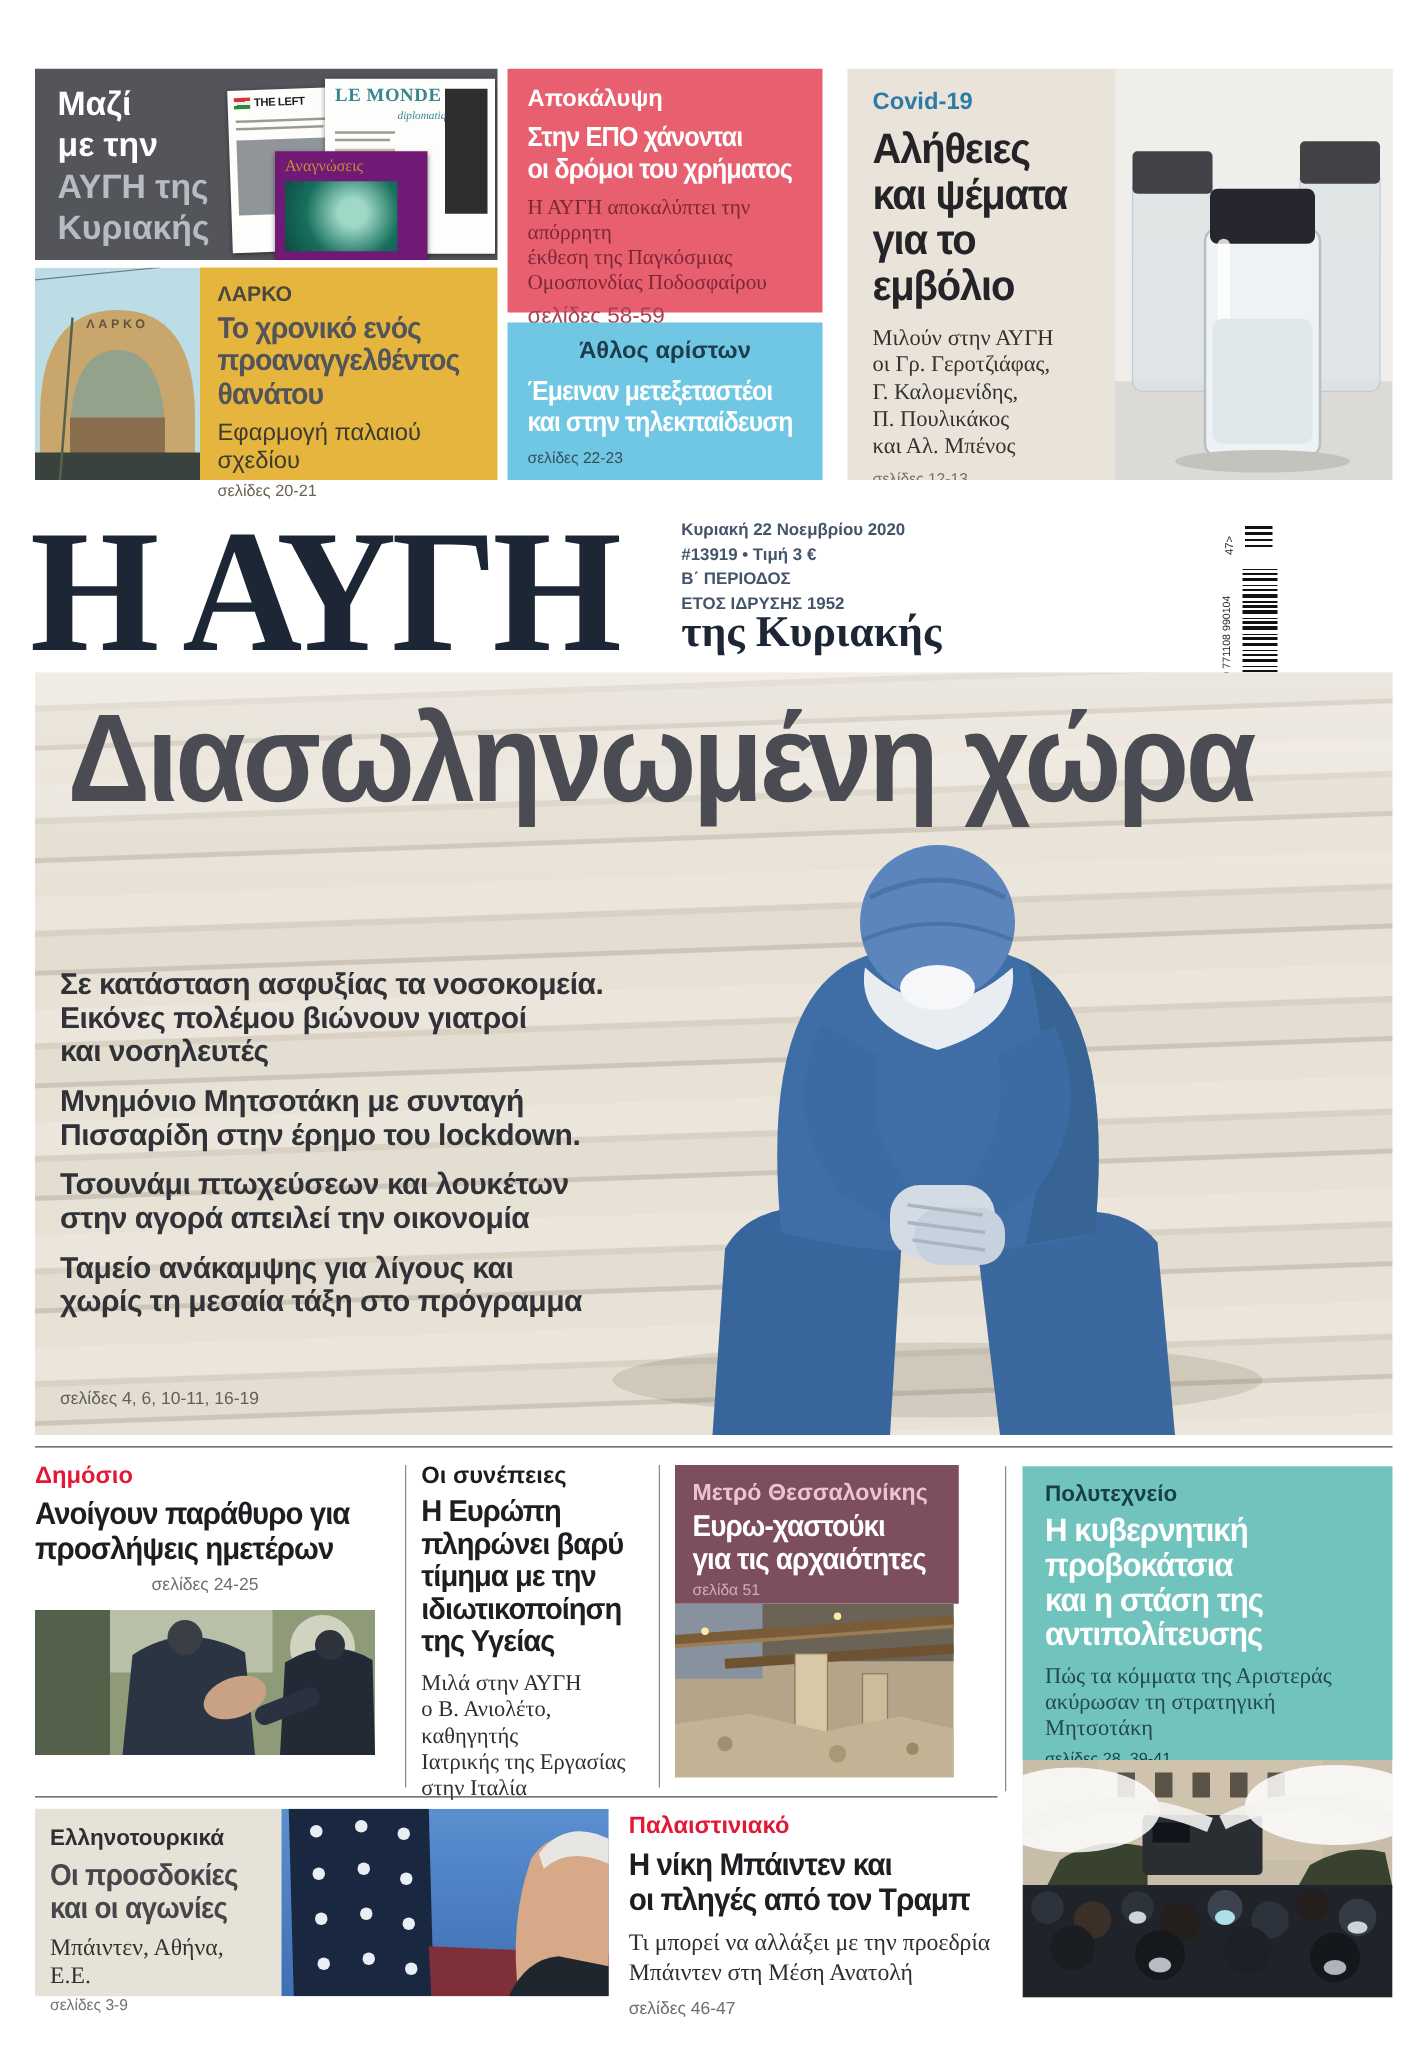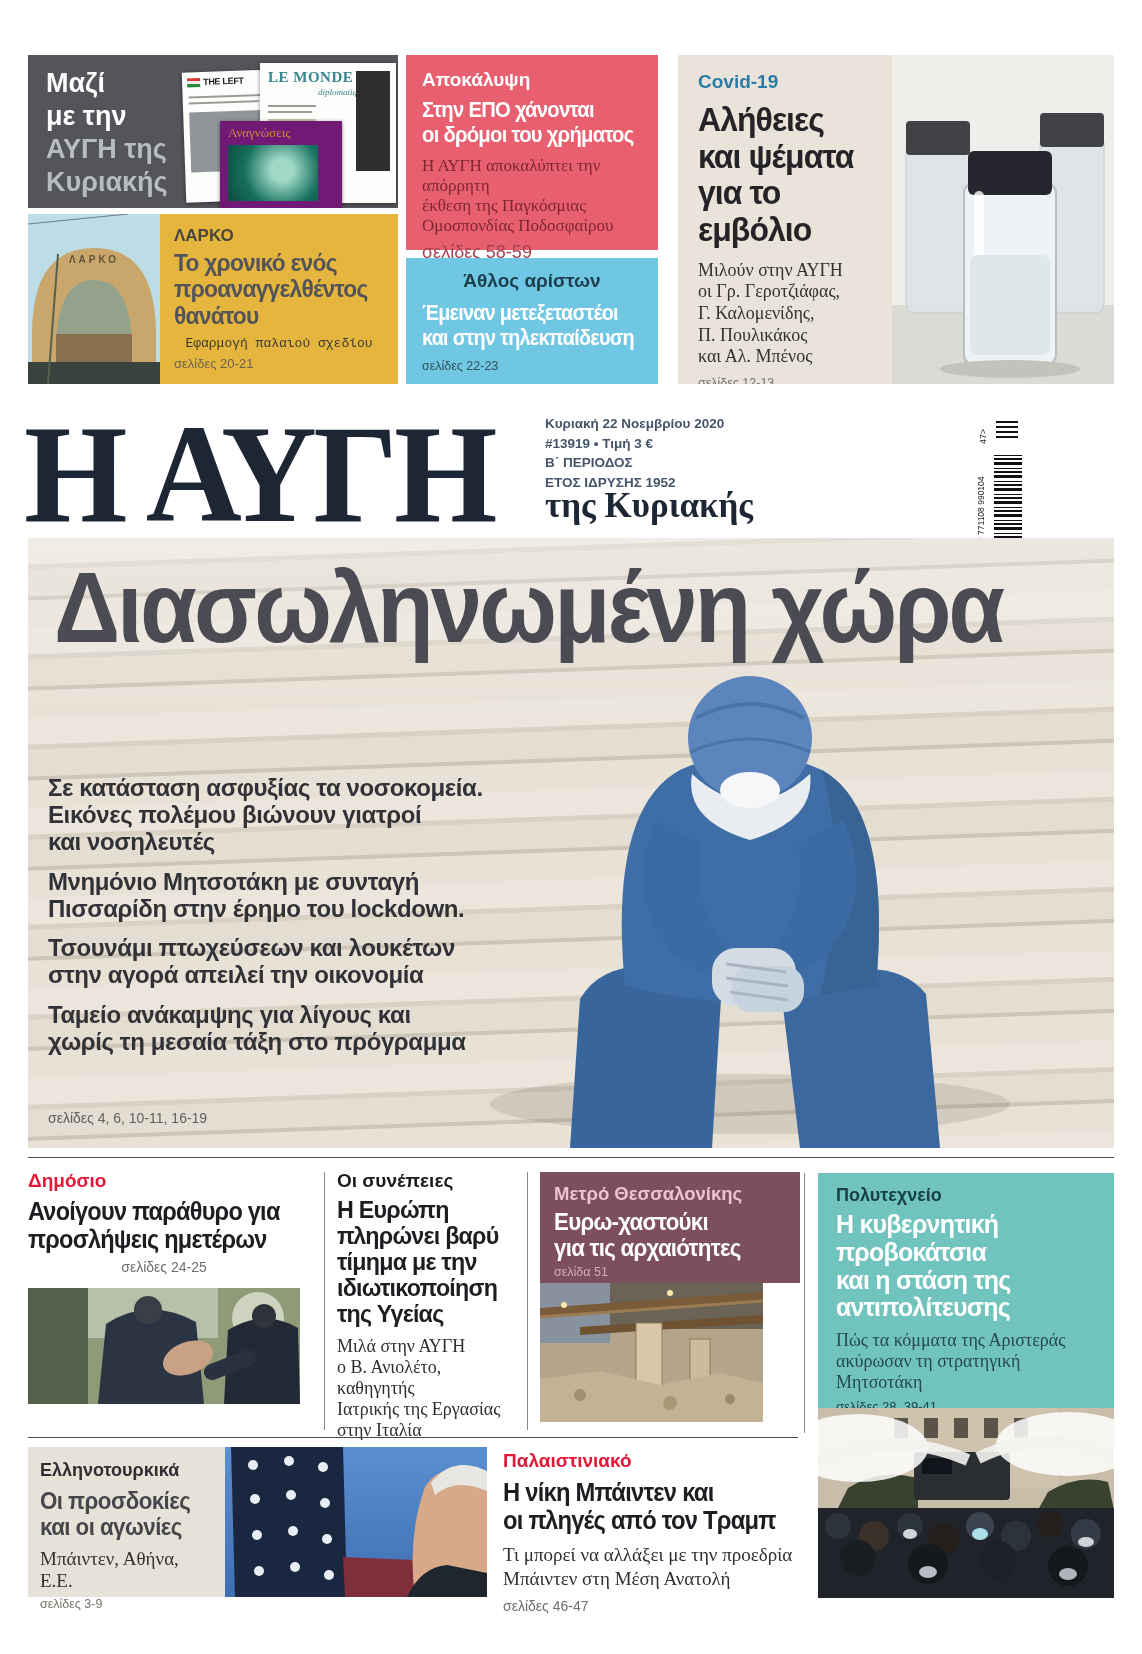--- a/index.html
+++ b/index.html
@@ -33,21 +33,21 @@
   .gl{position:absolute;background:#9b9b98;height:2px;}
   .gd{position:absolute;background:#474744;}
 
   
   .block-larko-photo{left:28px;top:214px;width:132px;height:170px;overflow:hidden;}
   .larko-label{position:absolute;left:28px;top:40px;width:76px;text-align:center;font-size:10px;font-weight:bold;
       color:#4e4433;letter-spacing:3px;opacity:.85;}
   .block-larko{left:160px;top:214px;width:238px;height:170px;background:#e5b53e;box-sizing:border-box;padding:12px 14px;}
   .block-larko .kicker{font-size:17px;font-weight:bold;color:#4a473f;margin-bottom:4px;}
   .block-larko .headline{font-size:24px;font-weight:bold;color:#53545a;line-height:1.1;letter-spacing:-.8px;transform:scaleX(.95);}
-  .block-larko .dek{margin-top:7px;font-family:Liberation Mono, monospace;font-size:13px;color:#3c3a31;text-align:center;}
+  .block-larko .dek{margin-top:7px;font-family:Liberation Sans, sans-serif;font-size:19px;color:#3c3a31;}
   .block-larko .pages{margin-top:5px;font-size:13px;color:#6b6253;}
 
   
   .block-epo{left:406px;top:55px;width:252px;height:195px;background:#e85f70;box-sizing:border-box;padding:14px 16px;}
   .block-epo .kicker{font-size:19px;font-weight:bold;color:#fff;margin-bottom:6px;}
   .block-epo .headline{font-size:22px;font-weight:bold;color:#fff;line-height:1.14;letter-spacing:-.8px;transform:scaleX(.92);}
   .block-epo .dek{margin-top:9px;font-family:"Liberation Serif","DejaVu Serif",serif;font-size:17px;line-height:1.18;color:#7e2734;}
   .block-epo .pages{margin-top:6px;font-size:18px;color:#a8414f;text-decoration:underline;}
 
   
@@ -116,21 +116,21 @@
   .col-dimosio .dek{margin-top:8px;font-size:20px;}
   .col-dimosio .pages{margin-top:6px;margin-bottom:13px;text-align:center;}
   .photo-men{width:272px;height:116px;display:block;}
 
   .col-synepeies{left:337px;top:1170px;width:178px;}
   .col-synepeies .headline{font-size:24px;line-height:1.08;transform:scaleX(.97);}
   .col-synepeies .dek{margin-top:9px;font-size:18px;line-height:1.18;}
   .col-synepeies .pages{margin-top:7px;}
 
   .col-metro{left:540px;top:1172px;width:223px;}
-  .metro-box{box-sizing:border-box;width:260px;height:111px;background:#7d4e5e;padding:11px 14px;}
+  .metro-box{box-sizing:border-box;width:227px;height:111px;background:#7d4e5e;padding:11px 14px;}
   .metro-box .kicker{font-size:18.5px;font-weight:bold;color:#eec3cf;margin-bottom:4px;}
   .metro-box .headline{font-size:24px;font-weight:bold;color:#fff;line-height:1.08;letter-spacing:-.8px;transform:scaleX(.93);transform-origin:left top;}
   .metro-box .pages{font-size:12.5px;color:#d8aab8;margin-top:4px;}
   .photo-metro{width:223px;height:139px;display:block;}
 
   .col-poly{left:818px;top:1173px;width:296px;}
   .poly-box{box-sizing:border-box;width:296px;height:235px;background:#71c4bd;padding:12px 18px;}
   .poly-box .kicker{font-size:18px;font-weight:bold;color:#173f45;margin-bottom:5px;}
   .poly-box .headline{font-size:26px;font-weight:bold;color:#fff;line-height:1.07;letter-spacing:-.8px;transform:scaleX(.96);transform-origin:left top;}
   .poly-box .dek{margin-top:8px;font-family:"Liberation Serif","DejaVu Serif",serif;font-size:18px;line-height:1.16;color:#25494d;}

